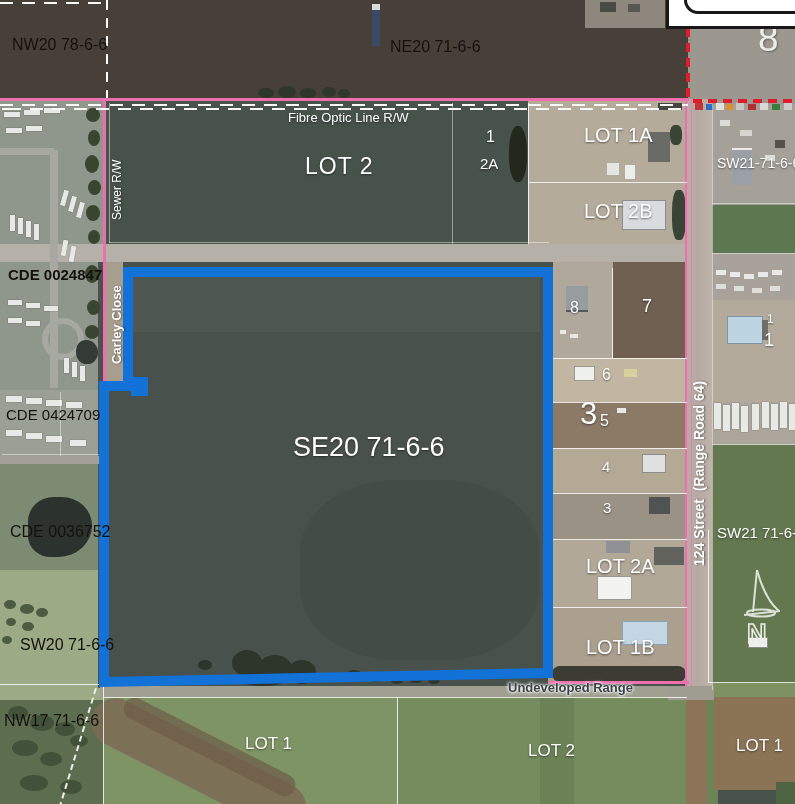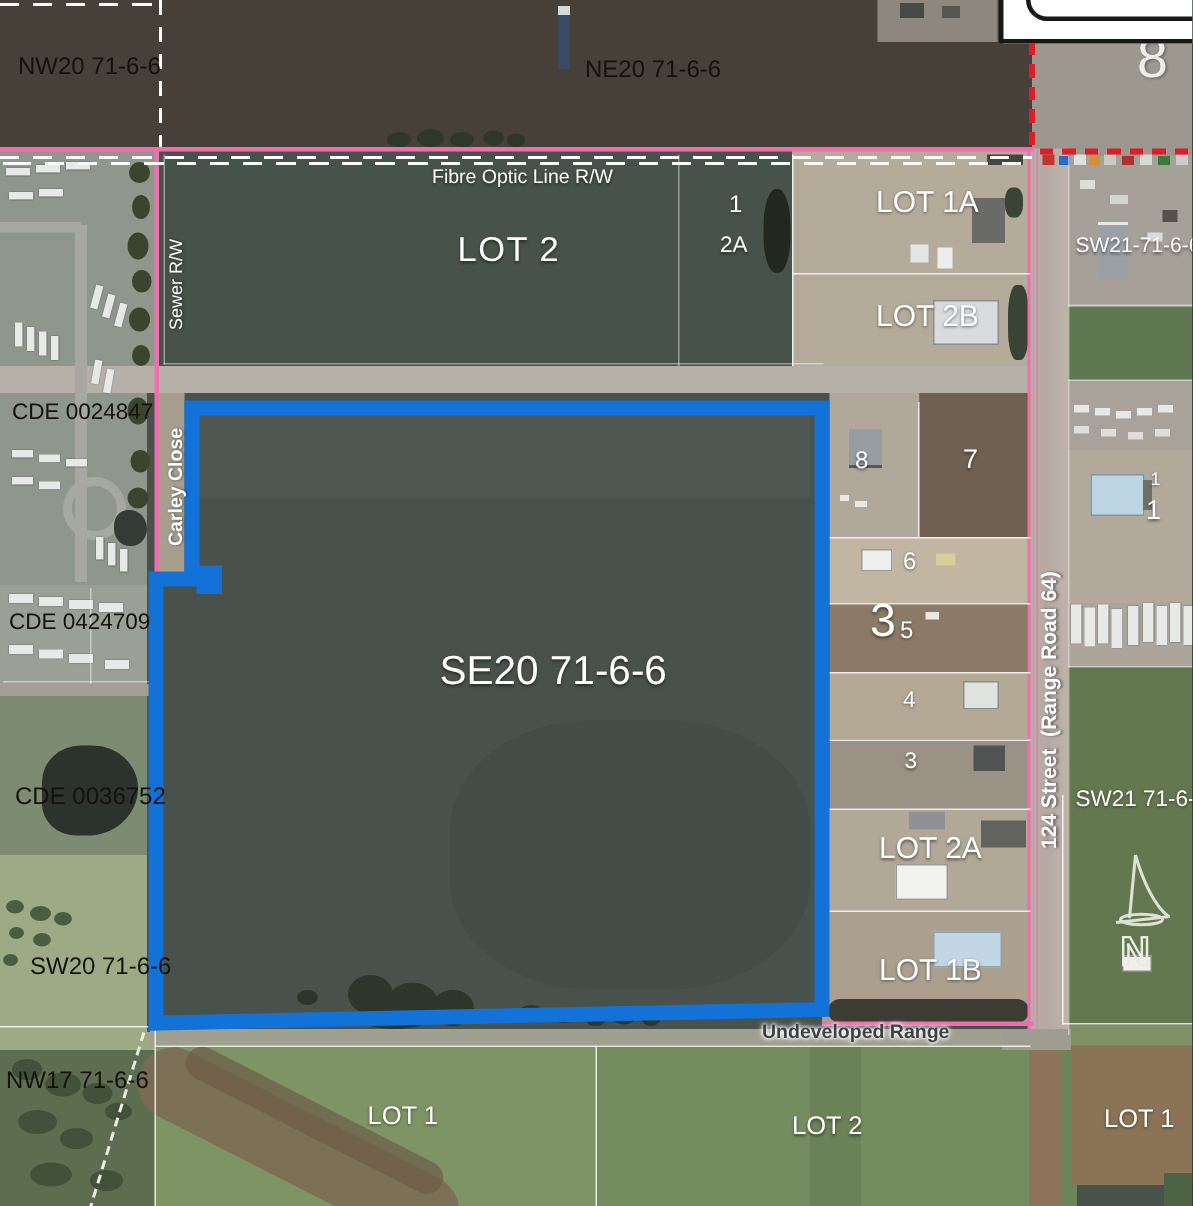--- a/index.html
+++ b/index.html
@@ -272,32 +272,32 @@
       <path d="M 757,570 C 762,588 770,604 779,611"></path>
       <path d="M 744,615 L 780,611"></path>
       <ellipse cx="761" cy="613" rx="14" ry="3.5"></ellipse>
     </g>
     <text x="747" y="643" font-family="Liberation Sans, sans-serif" font-size="27" font-weight="bold" fill="none" stroke="#e8ece2" stroke-width="1.6">N</text>
   </svg>
 
   <div class="abs" style="left:666px;top:0;width:129px;height:26px;background:#ffffff;border-left:3px solid #181818;border-bottom:3px solid #181818;z-index:50;"></div>
   <div class="abs" style="left:684px;top:0;width:111px;height:11px;border-left:3px solid #181818;border-bottom:3px solid #181818;border-bottom-left-radius:14px;z-index:51;"></div>
 
-  <div class="lbl black" style="left:12px;top:36px;font-size:16px;">NW20 71-6-6</div>
+  <div class="lbl black" style="left:12px;top:36px;font-size:16px;">NW20 78-6-6</div>
   <div class="lbl black" style="left:390px;top:38px;font-size:16px;">NE20 71-6-6</div>
   <div class="lbl" style="left:758px;top:18px;font-size:37px;color:rgba(246,246,242,.93);text-shadow:1px 1px 2px rgba(0,0,0,.35);z-index:45;">8</div>
   <div class="lbl" style="left:288px;top:110px;font-size:13px;">Fibre Optic Line R/W</div>
   <div class="lbl" style="left:305px;top:153px;font-size:23px;letter-spacing:1px;">LOT 2</div>
   <div class="lbl vert" style="left:110px;top:220px;font-size:12px;">Sewer R/W</div>
   <div class="lbl" style="left:486px;top:128px;font-size:16px;">1</div>
   <div class="lbl" style="left:480px;top:155px;font-size:15px;">2A</div>
   <div class="lbl" style="left:584px;top:124px;font-size:20px;">LOT 1A</div>
   <div class="lbl" style="left:584px;top:200px;font-size:20px;">LOT 2B</div>
   <div class="lbl" style="left:717px;top:155px;font-size:14px;">SW21-71-6-6</div>
-  <div class="lbl black" style="left:8px;top:266px;font-size:15px;">CDE 0024847</div>
+  <div class="lbl black" style="left:8px;top:266px;font-size:15px;font-weight:bold;">CDE 0024847</div>
   <div class="lbl vert" style="left:109px;top:364px;font-size:13px;font-weight:bold;">Carley Close</div>
   <div class="lbl" style="left:293px;top:432px;font-size:27px;">SE20 71-6-6</div>
   <div class="lbl" style="left:570px;top:299px;font-size:16px;">8</div>
   <div class="lbl" style="left:642px;top:296px;font-size:18px;">7</div>
   <div class="lbl" style="left:602px;top:366px;font-size:16px;">6</div>
   <div class="lbl" style="left:580px;top:396px;font-size:31px;">3</div>
   <div class="lbl" style="left:600px;top:412px;font-size:16px;">5</div>
   <div class="lbl" style="left:602px;top:458px;font-size:15px;">4</div>
   <div class="lbl" style="left:603px;top:499px;font-size:15px;">3</div>
   <div class="lbl vert pre" style="left:691px;top:566px;font-size:14px;font-weight:bold;">124 Street  (Range Road 64)</div>

